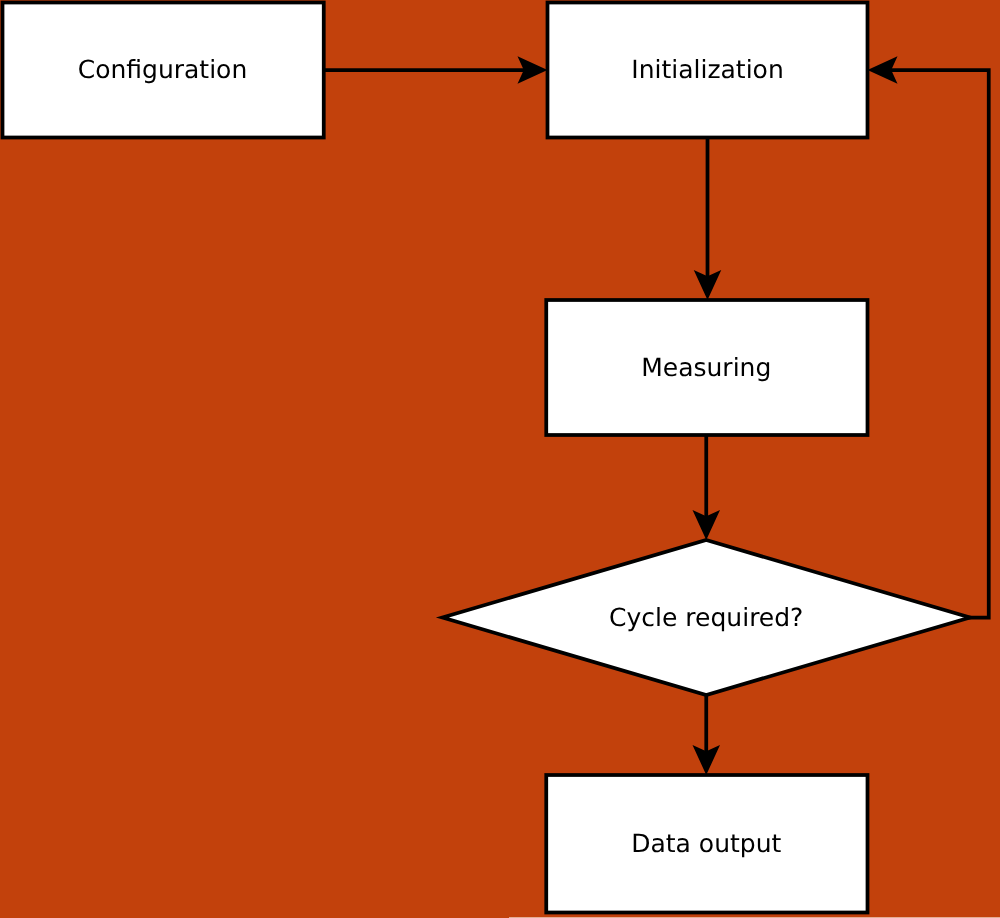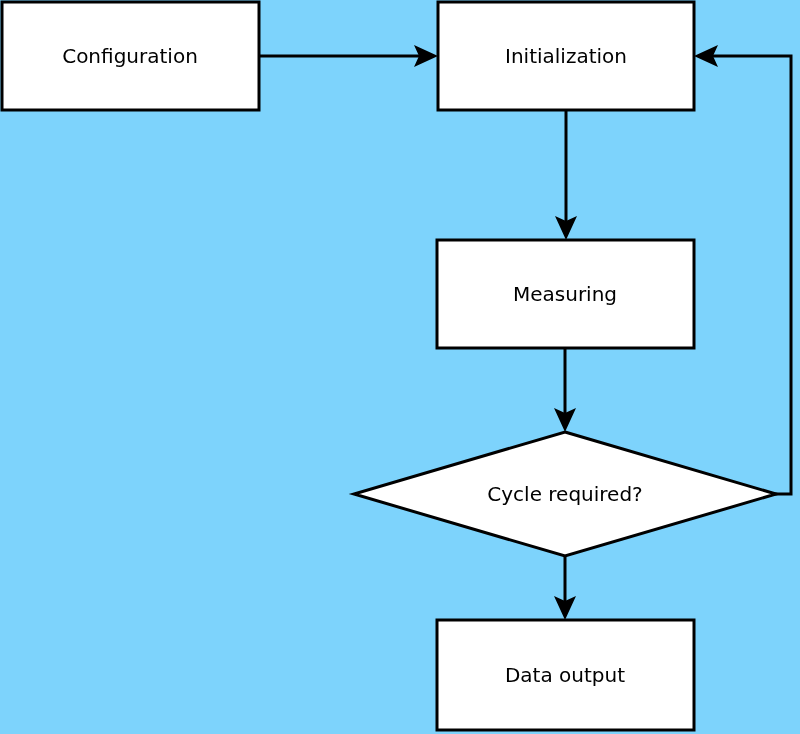--- a/index.html
+++ b/index.html
@@ -10,21 +10,21 @@
   body {
     width: 800px;
     height: 734px;
     overflow: hidden;
     font-family: "DejaVu Sans", "Liberation Sans", sans-serif;
   }
   #flow-root {
     position: relative;
     width: 800px;
     height: 734px;
-    background: #7dd3fc;
+    background: #c2410c;
   }
   #flow-svg {
     position: absolute;
     top: 0;
     left: 0;
     width: 800px;
     height: 734px;
     display: block;
   }
   .node-label {

